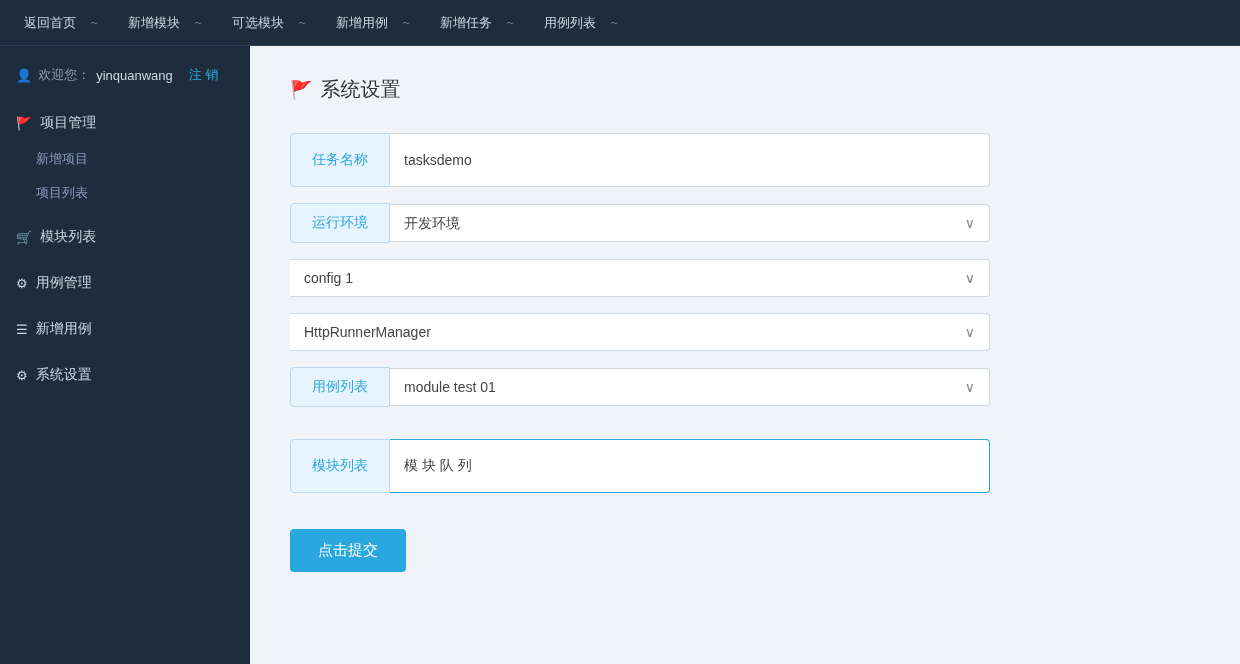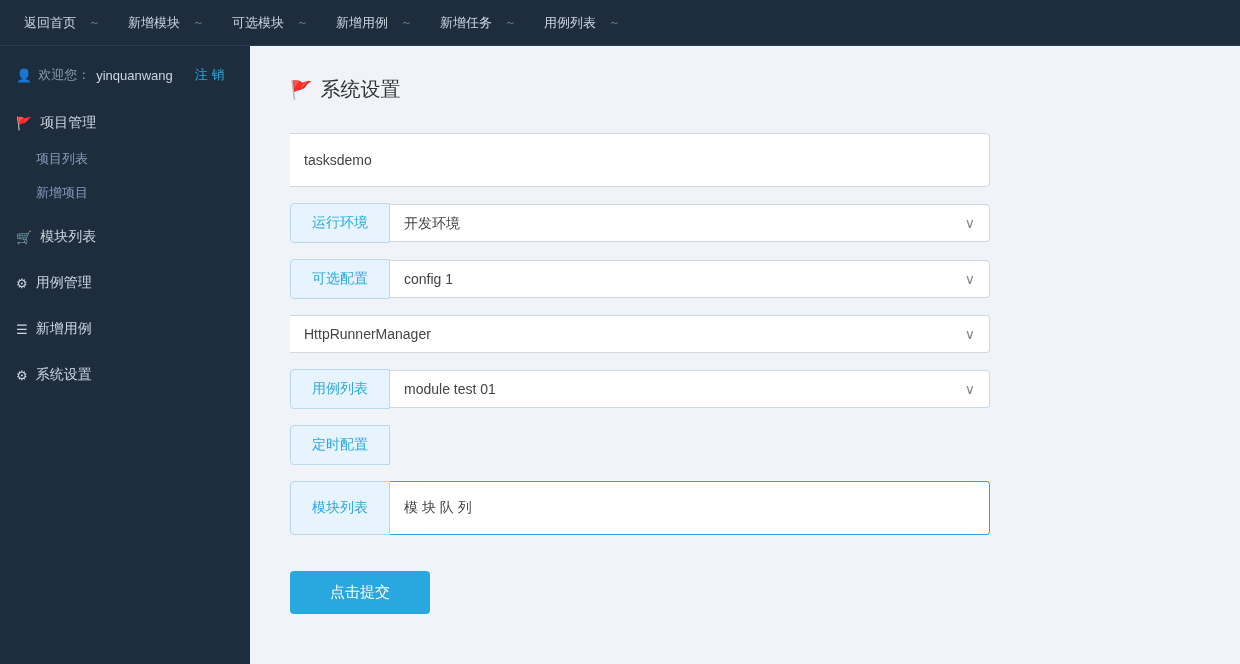--- a/index.html
+++ b/index.html
@@ -48,21 +48,21 @@
     .sidebar-user {
       display: flex;
       align-items: center;
       padding: 10px 16px 20px;
       font-size: 13px;
       color: #aab;
       gap: 6px;
     }
     .sidebar-user .welcome { color: #8899aa; font-family: Liberation Serif, serif; }
     .sidebar-user .username { color: #cdd5e0; }
-    .sidebar-user .logout { color: #29a8e0; cursor: pointer; margin-left: 16px; }
+    .sidebar-user .logout { color: #29a8e0; cursor: pointer; margin-left: 10px; }
 
     .sidebar-section {
       margin-bottom: 8px;
     }
     .sidebar-section-title {
       display: flex;
       align-items: center;
       gap: 8px;
       padding: 10px 16px;
       color: #cdd5e0;
@@ -163,21 +163,21 @@
       color: #888;
       pointer-events: none;
       font-size: 14px;
     }
 
     .submit-btn {
       margin-top: 20px;
       background: #29a8e0;
       color: #fff;
       border: none;
-      padding: 12px 40px;
+      padding: 12px 28px;
       font-size: 15px;
       border-radius: 4px;
       cursor: pointer;
       font-family: inherit;
     }
   </style>
 </head>
 <body>
 
 <nav class="top-nav">
@@ -217,22 +217,22 @@
       <span class="welcome">欢迎您：</span>
       <span class="username">yinquanwang</span>
       <span class="logout">注 销</span>
     </div>
     <div id="sidebar-sections">
         <div class="sidebar-section">
           <div class="sidebar-section-title">
             <span class="section-icon">🚩</span>
             <span>项目管理</span>
           </div>
+          <div class="sidebar-item">新增项目</div>
           <div class="sidebar-item">项目列表</div>
-          <div class="sidebar-item">新增项目</div>
         </div>
         <div class="sidebar-section">
           <div class="sidebar-section-title">
             <span class="section-icon">🛒</span>
             <span>模块列表</span>
           </div>
         </div>
         <div class="sidebar-section">
           <div class="sidebar-section-title">
             <span class="section-icon">⚙</span>
@@ -256,39 +256,38 @@
 
   <main class="content">
     <div class="page-title">
       <span class="flag-icon">🚩</span>
       <span>系统设置</span>
     </div>
 
     <div class="form-container">
       <div id="form-fields">
           <div class="form-row">
+            <div class="form-label">任务名称</div>
             <input type="text" class="form-input" value="tasksdemo" style="">
           </div>
           <div class="form-row">
             <div class="form-label">运行环境</div>
             <div class="form-select-wrapper"><select class="form-select"><option value="开发环境">开发环境</option><option value="测试环境">测试环境</option><option value="生产环境">生产环境</option></select><span class="form-select-arrow">∨</span></div>
           </div>
           <div class="form-row">
-            <div class="form-label">可选配置</div>
             <div class="form-select-wrapper"><select class="form-select"><option value="config 1">config 1</option><option value="config 2">config 2</option><option value="config 3">config 3</option></select><span class="form-select-arrow">∨</span></div>
           </div>
           <div class="form-row">
             <div class="form-select-wrapper"><select class="form-select"><option value="HttpRunnerManager">HttpRunnerManager</option></select><span class="form-select-arrow">∨</span></div>
           </div>
           <div class="form-row">
             <div class="form-label">用例列表</div>
             <div class="form-select-wrapper"><select class="form-select"><option value="module test 01">module test 01</option><option value="module test 02">module test 02</option></select><span class="form-select-arrow">∨</span></div>
           </div>
           <div class="form-row">
-            <div class="form-label">定时配置</div>
           </div>
           <div class="form-row">
             <div class="form-label">模块列表</div>
             <input type="text" class="form-input form-input-active" value="模 块 队 列" style="">
           </div>
         </div>
       <button class="submit-btn">点击提交</button>
     </div>
   </main>
 

